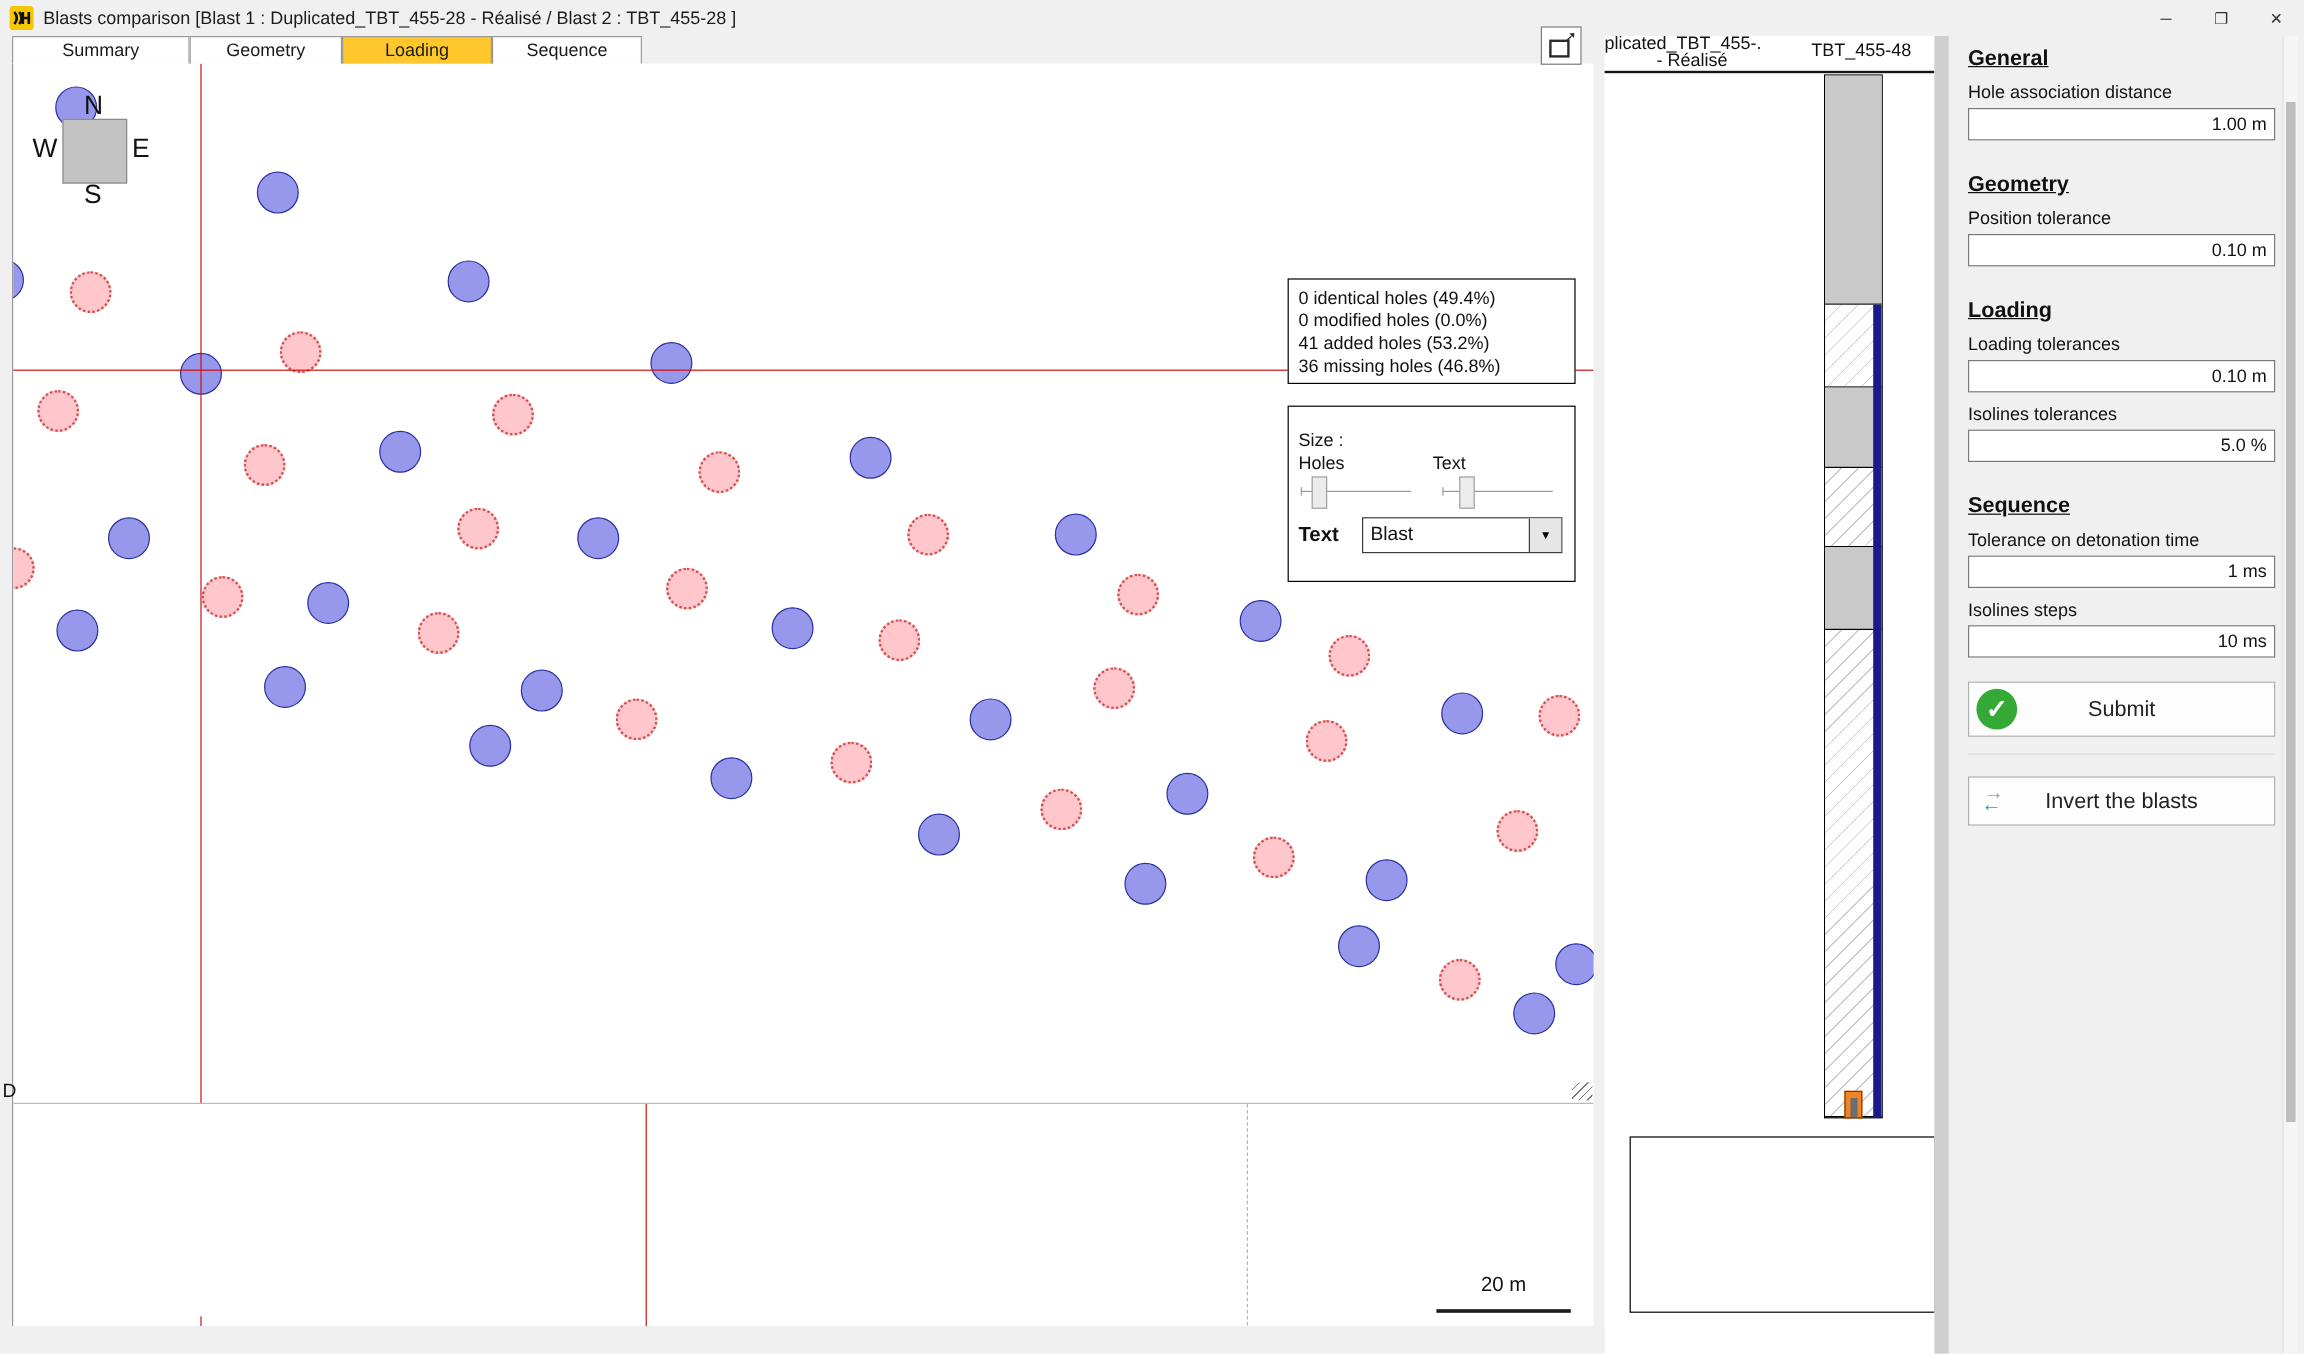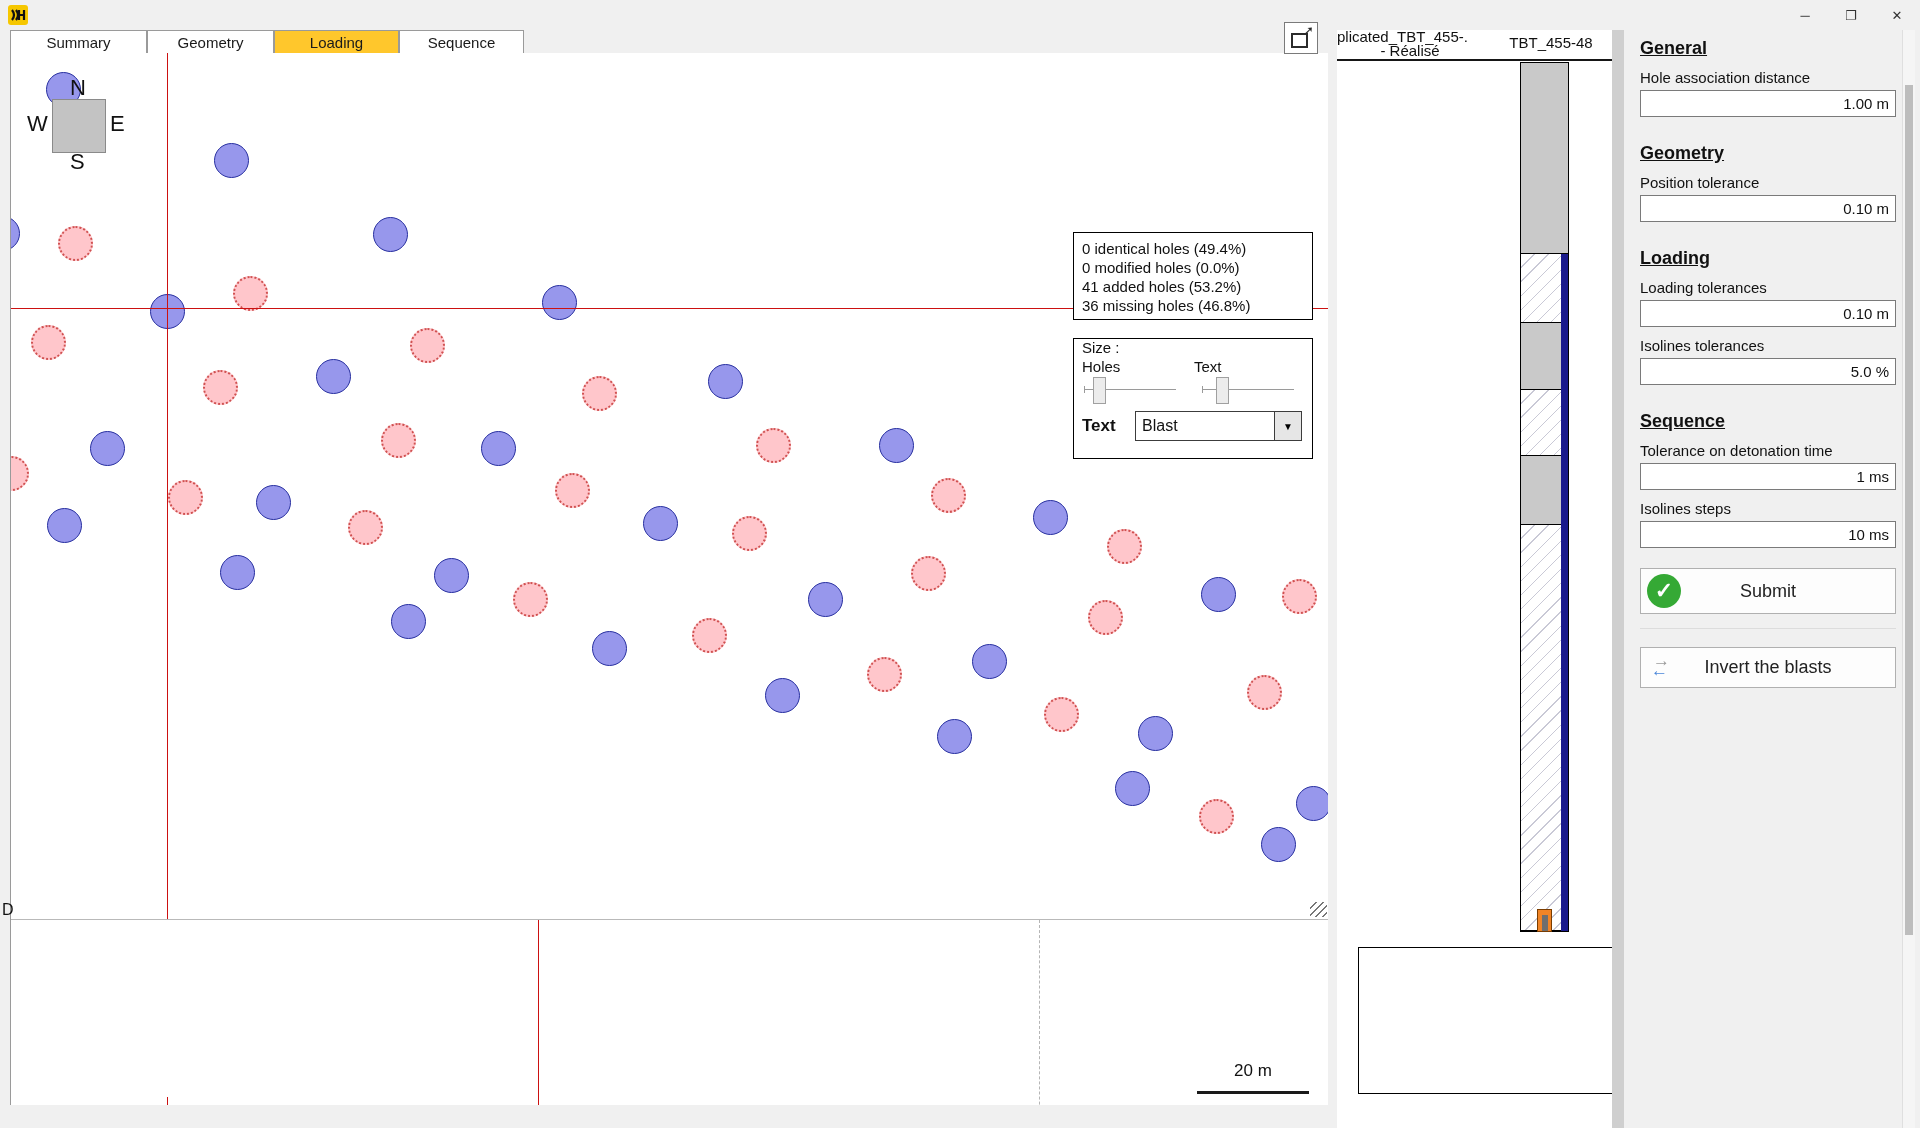--- a/index.html
+++ b/index.html
@@ -11,21 +11,21 @@
   .app-icon{width:20px;height:20px;margin:0 8px 0 8px;background:#f6c700;border-radius:3px;position:relative;flex:0 0 auto;}
   .app-icon svg{position:absolute;left:2px;top:2px;}
   .title-text{font-size:15px;color:#1c1c1c;white-space:nowrap;}
   .win-controls{margin-left:auto;display:flex;height:30px;}
   .win-btn{width:46px;height:30px;display:flex;align-items:center;justify-content:center;
            font-size:13px;color:#333;}
   
   .tabs{position:absolute;left:10px;top:30px;height:23px;display:flex;z-index:4;}
   .tab{height:23px;box-sizing:border-box;border:1px solid #9a9a9a;border-bottom:none;background:#fff;
        display:flex;align-items:center;justify-content:center;font-size:15px;color:#1a1a1a;overflow:hidden;}
-  .tab:nth-child(1){width:137px;}.tab:nth-child(2){width:127px;}
+  .tab:nth-child(1){width:148px;}.tab:nth-child(2){width:127px;}
   .tab:nth-child(3){width:125px;}.tab:nth-child(4){width:125px;}
   .tab.active{background:#ffc72c;}
   
   .plot{position:absolute;left:10px;top:53px;width:1317px;height:1052px;background:#fff;
         border-left:1px solid #9a9a9a;overflow:hidden;}
   .hole{position:absolute;width:35px;height:35px;border-radius:50%;box-sizing:border-box;}
   .hole.added{background:#9797ec;border:1px solid #2830a0;}
   .hole.missing{background:#ffc6cb;border:2px dotted #d05050;}
   .vline-red{position:absolute;width:1px;background:#cc1111;z-index:2;}
   .hline-red{position:absolute;height:1px;background:#cc1111;z-index:2;}
@@ -34,21 +34,21 @@
   .compass-square{position:absolute;left:41px;top:46px;width:52px;height:52px;background:#c3c3c3;
                   border:1px solid #8a8a8a;z-index:1;}
   .compass-letter{position:absolute;font-size:22px;color:#111;z-index:2;}
   .overlay-box{position:absolute;left:1062px;width:240px;background:#fff;border:1px solid #000;
                box-sizing:border-box;z-index:3;}
   .legend-box{top:20px;height:149px;padding:5px 0 0 10px;}
   .legend-row{display:flex;align-items:center;height:29px;}
   .legend-swatch{width:26px;height:26px;border-radius:50%;box-sizing:border-box;margin-right:13px;flex:0 0 auto;}
   .legend-label{font-size:19px;}
   .stats-box{top:179px;height:88px;padding:6px 8px;font-size:15px;line-height:19px;}
-  .size-box{top:285px;height:121px;padding:0 8px;font-size:15px;}
+  .size-box{top:285px;height:147px;padding:20px 8px;font-size:15px;}
   .size-title{margin-bottom:2px;}
   .slider-labels{display:flex;}
   .slider-labels span:first-child{width:112px;}
   .sliders{position:relative;height:34px;}
   .slider-track{position:absolute;top:14px;height:1px;background:#9a9a9a;width:92px;}
   .slider-track.t1{left:2px;}
   .slider-track.t2{left:120px;}
   .slider-tick{position:absolute;left:0;top:-3px;width:1px;height:7px;background:#9a9a9a;}
   .slider-handle{position:absolute;top:-12px;width:11px;height:25px;background:#ececec;border:1px solid #a0a0a0;}
   .text-row{display:flex;align-items:center;margin-top:2px;}
@@ -105,20 +105,21 @@
 </style>
 </head>
 <body>
 
 <div class="titlebar">
   <div class="app-icon">
     <svg width="16" height="16" viewBox="0 0 16 16">
       <path d="M2 3 q4 5 0 10 M6 3 q4 5 0 10 M9 3 v10 M9 8 h5 M14 3 v10" stroke="#111" stroke-width="2.2" fill="none"></path>
     </svg>
   </div>
+  <div class="title-text">Blasts comparison [Blast 1 : Duplicated_TBT_455-28 - Réalisé / Blast 2 : TBT_455-28 ]</div>
   <div class="win-controls">
     <div class="win-btn">─</div>
     <div class="win-btn">❐</div>
     <div class="win-btn">✕</div>
   </div>
 </div>
 
 <div class="tabs">
     <div class="tab">Summary</div>
     <div class="tab">Geometry</div>

